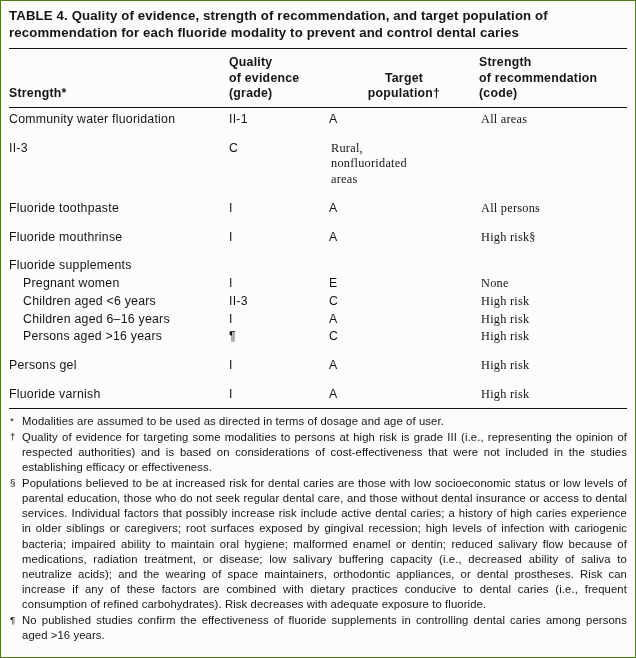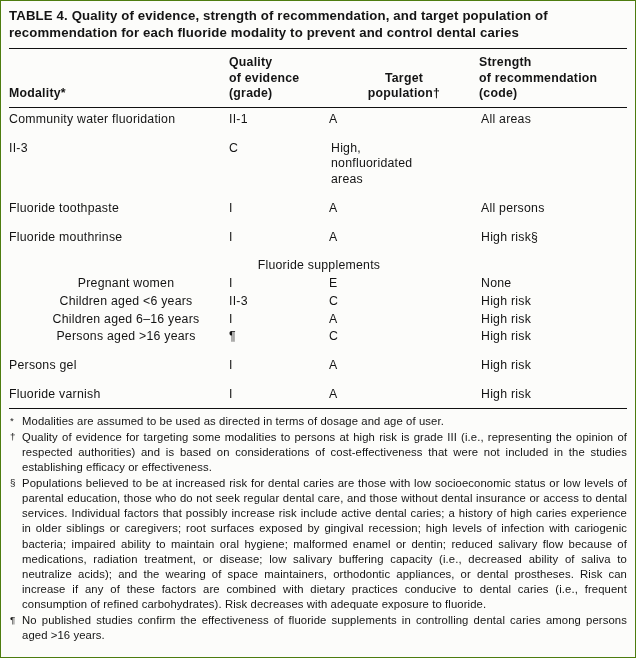--- a/index.html
+++ b/index.html
@@ -39,25 +39,25 @@
   }
   .thead {
     align-items: end;
     font-weight: bold;
     padding: 5px 0 4px 0;
   }
   .thead .cell { white-space: pre-line; }
   .cell { padding: 1px 0; }
   .c-quality, .c-strength { text-align: left; }
   .thead .c-target { text-align: center; }
-  .body .c-target { padding-left: 2px; white-space: pre-line; }
+  .body .c-target { padding-left: 2px; white-space: pre-line; font-family: Liberation Serif, serif; }
   .body { padding: 3px 0 4px 0; }
   .gap { margin-top: 11px; }
-  .indent .c-modality { padding-left: 14px; text-align: center; }
-  .group-cell { grid-column: 1 / span 4; text-align: center; }
+  .indent .c-modality { padding-left: 14px; }
+  .group-cell { grid-column: 1 / span 4; }
   .footnotes {
     padding-top: 5px;
     font-size: 11.3px;
     line-height: 1.34;
     letter-spacing: 0.1px;
   }
   .footnote {
     position: relative;
     padding-left: 13px;
     text-align: justify;
@@ -74,21 +74,21 @@
 <body>
 
 <div class="page">
 
   <div class="title">TABLE 4. Quality of evidence, strength of recommendation, and target population of
 recommendation for each fluoride modality to prevent and control dental caries</div>
 
   <hr class="rule">
 
   <div class="thead">
-    <div class="cell c-modality">Modality*</div>
+    <div class="cell c-modality">Strength*</div>
     <div class="cell c-quality">Quality
 of evidence
 (grade)</div>
     <div class="cell c-target">Target
 population†</div>
     <div class="cell c-strength">Strength
 of recommendation
 (code)</div>
   </div>
 
@@ -99,21 +99,21 @@
     <div class="trow">
       <div class="cell c-modality">Community water fluoridation</div>
       <div class="cell c-quality">II-1</div>
       <div class="cell c-strength">A</div>
       <div class="cell c-target">All areas</div>
     </div>
 
     <div class="trow gap">
       <div class="cell c-quality">II-3</div>
       <div class="cell c-strength">C</div>
-      <div class="cell c-target">High,
+      <div class="cell c-target">Rural,
 nonfluoridated
 areas</div>
     </div>
 
     <div class="trow gap">
       <div class="cell c-modality">Fluoride toothpaste</div>
       <div class="cell c-quality">I</div>
       <div class="cell c-strength">A</div>
       <div class="cell c-target">All persons</div>
     </div>

